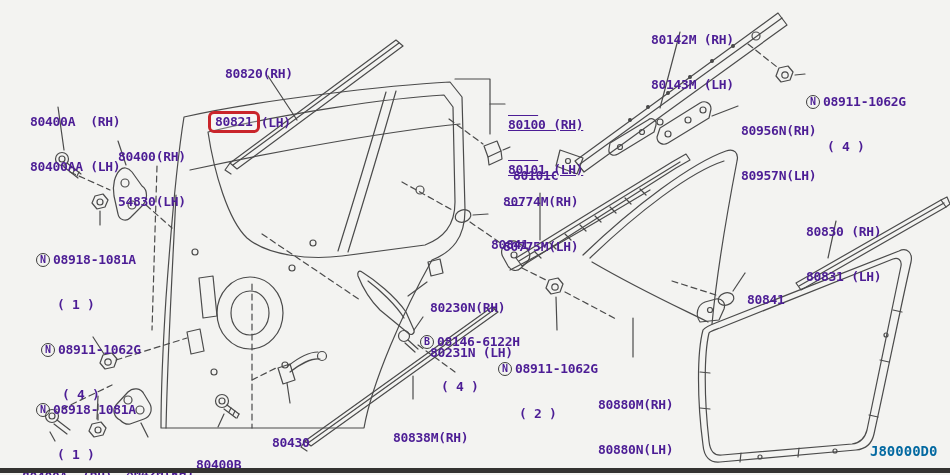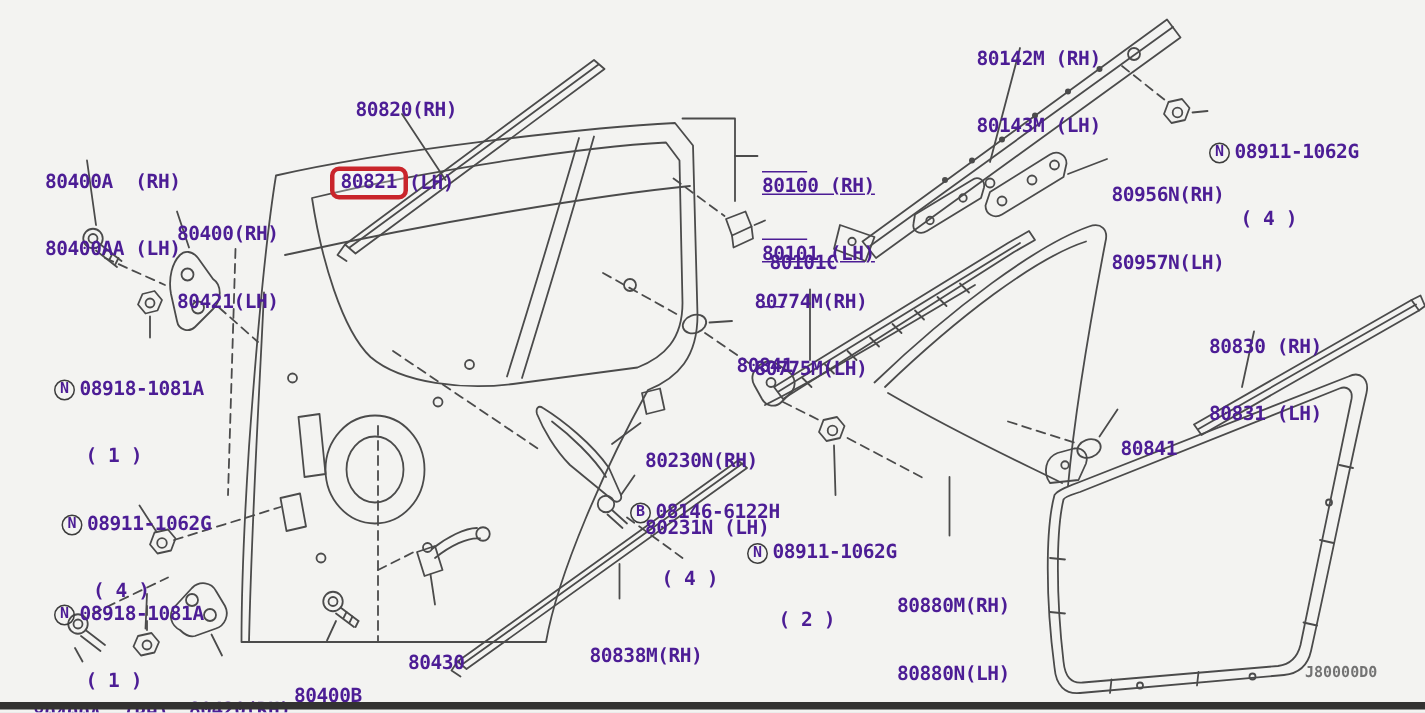--- a/index.html
+++ b/index.html
@@ -22,21 +22,21 @@
     font-size:10px; line-height:1; letter-spacing:0; margin-right:3px; flex:0 0 auto;
   }
   .qty { display:block; margin-left:21px; }
   .boxed {
     display:inline-block; border:3px solid #c9252b; border-radius:6px;
     padding:0 4px 1px 4px; margin-left:-8px; margin-right:1px; line-height:15px;
     background:rgba(255,255,255,0.25);
   }
   .indent1 { margin-left:9px; }
   .bottom-bar { position:absolute; left:0; top:468px; width:950px; height:5px; background:#333231; }
-  .code { position:absolute; font-weight:bold; font-size:10px; letter-spacing:0px; color:#737373; }
+  .code { position:absolute; font-weight:bold; font-size:14px; letter-spacing:0px; color:#0369a1; }
 </style>
 </head>
 <body>
 
 <div class="stage">
 
   <svg class="art" width="950" height="475" viewBox="0 0 950 475">
     <g fill="none" stroke="#4b4b4b" stroke-width="1.2" stroke-linecap="round" stroke-linejoin="round">
 
       <g>
@@ -234,35 +234,35 @@
         <path d="M700,322 C695,315 697,305 705,302 L716,299 C722,298 726,303 724,309 L719,320 Z"></path>
         <circle cx="710" cy="310" r="2.5"></circle>
         <circle cx="760" cy="457" r="2"></circle>
           <circle cx="835" cy="451" r="2"></circle>
           <circle cx="886" cy="335" r="2"></circle>
       </g>
 
     </g>
   </svg>
 
-  <div class="lbl" style="left:228px; top:36px;">
+  <div class="lbl" style="left:216px; top:36px;">
     <span class="line indent1">80820(RH)</span>
     <span class="line row">
       <span class="boxed">80821</span><span>(LH)</span>
     </span>
   </div>
 
   <div class="lbl" style="left:30px; top:84px;">
     <span class="line">80400A  (RH)</span>
     <span class="line">80400AA (LH)</span>
   </div>
 
   <div class="lbl" style="left:118px; top:119px;">
     <span class="line">80400(RH)</span>
-    <span class="line">80421(LH)</span>
+    <span class="line">54830(LH)</span>
   </div>
 
   <div class="lbl" style="left:36px; top:222px;">
     <span class="line row">
       <span class="circ">N</span><span>08918-1081A</span>
     </span>
     <span class="qty">( 1 )</span>
   </div>
 
   <div class="lbl" style="left:41px; top:312px;">

